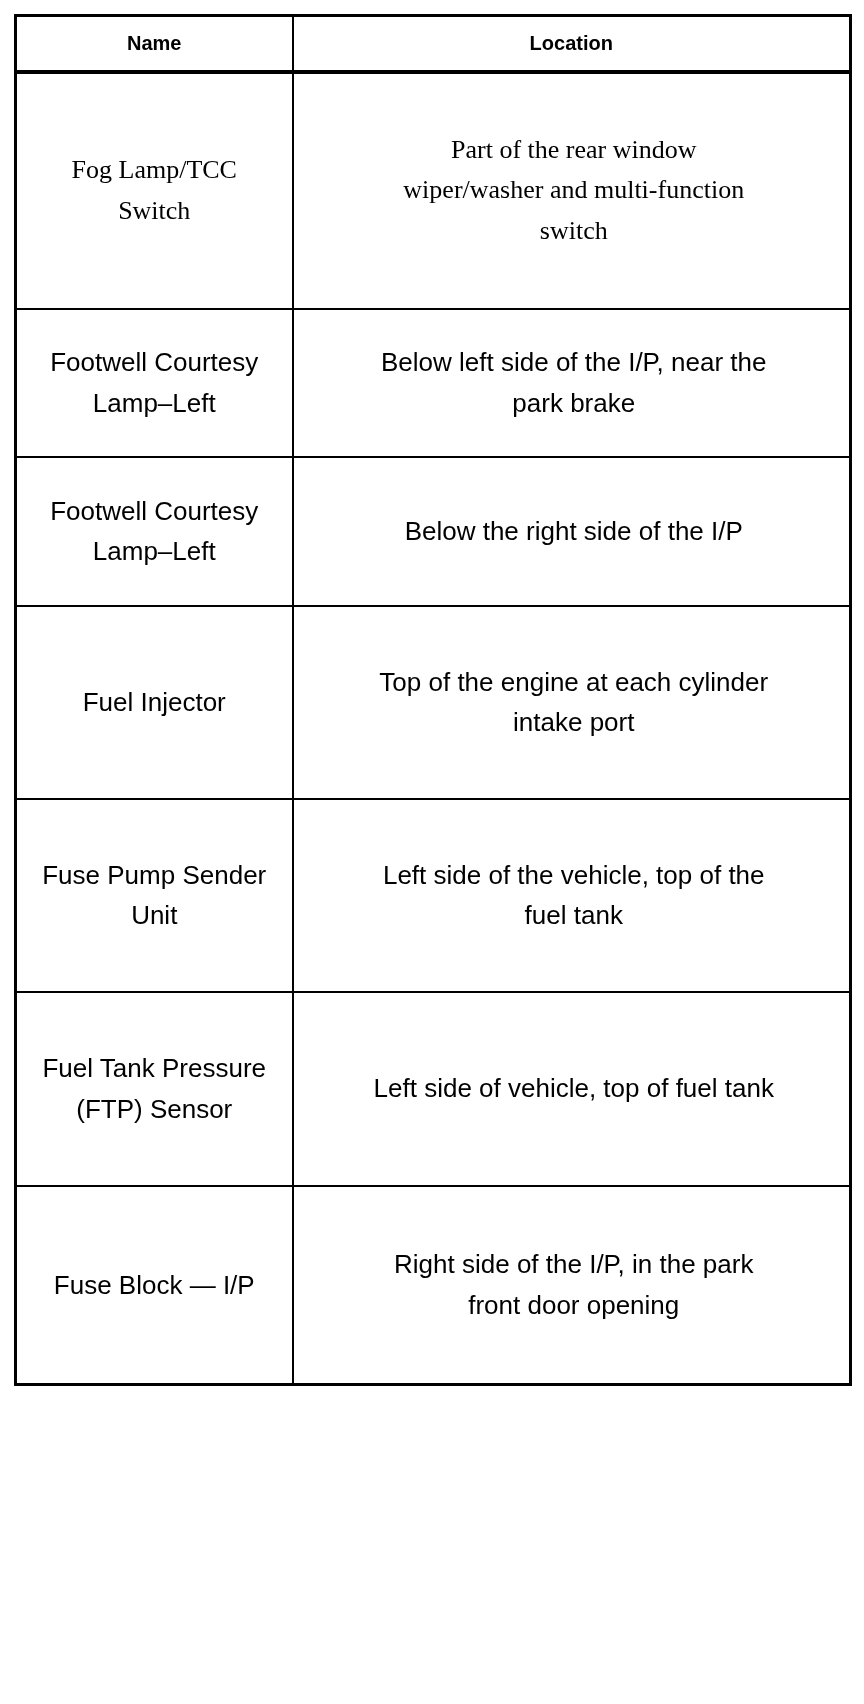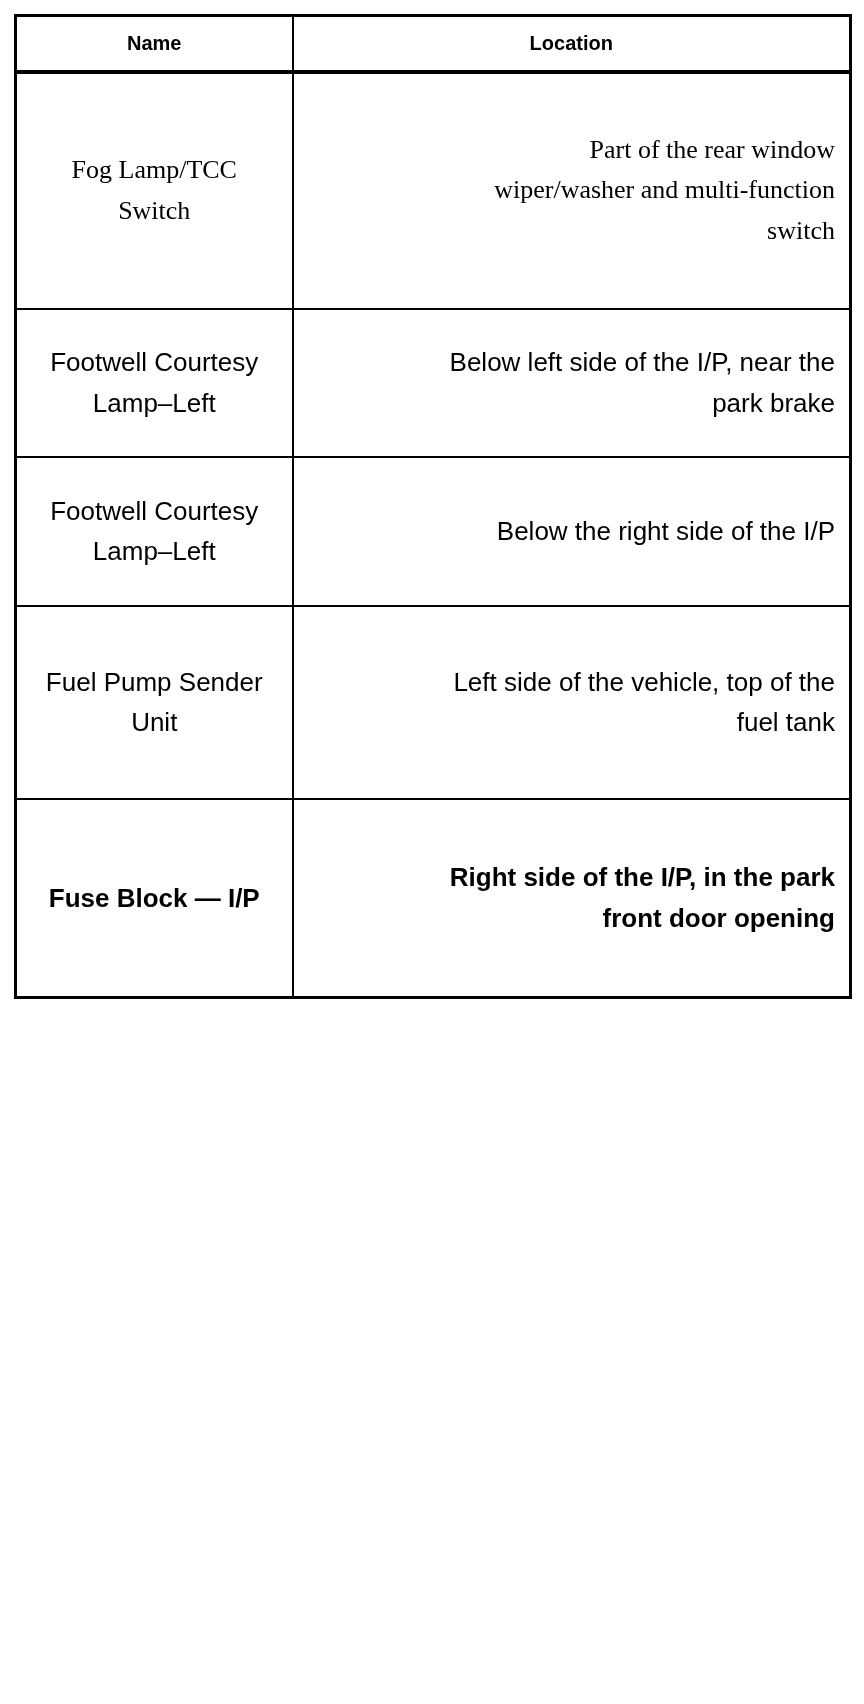--- a/index.html
+++ b/index.html
@@ -43,21 +43,21 @@
     font-size: 26px;
     line-height: 1.55;
     vertical-align: middle;
     white-space: pre-line;
   }
   .name-cell {
     text-align: center;
     padding: 10px 14px;
   }
   .loc-cell {
-    text-align: right;
+    text-align: center;
     padding: 10px 14px 10px 19px;
   }
 </style>
 </head>
 <body>
 
 <div class="table-wrap">
   <table>
     <colgroup>
       <col style="width:277px">
@@ -82,25 +82,35 @@
 Lamp–Left</td>
           <td class="loc-cell">Below left side of the I/P, near the
 park brake</td>
         </tr>
         <tr style="height: 149px;">
           <td class="name-cell">Footwell Courtesy
 Lamp–Left</td>
           <td class="loc-cell">Below the right side of the I/P</td>
         </tr>
         <tr style="height: 193px;">
-          <td class="name-cell">Fuel Pump Sender
+          <td class="name-cell">Fuel Injector</td>
+          <td class="loc-cell">Top of the engine at each cylinder
+intake port</td>
+        </tr>
+        <tr style="height: 193px;">
+          <td class="name-cell">Fuse Pump Sender
 Unit</td>
           <td class="loc-cell">Left side of the vehicle, top of the
 fuel tank</td>
         </tr>
-        <tr style="height: 199px; font-weight: bold;">
+        <tr style="height: 194px;">
+          <td class="name-cell">Fuel Tank Pressure
+(FTP) Sensor</td>
+          <td class="loc-cell">Left side of vehicle, top of fuel tank</td>
+        </tr>
+        <tr style="height: 199px;">
           <td class="name-cell">Fuse Block — I/P</td>
           <td class="loc-cell">Right side of the I/P, in the park
 front door opening</td>
         </tr>
       </tbody>
   </table>
 </div>
 
 </body></html>

